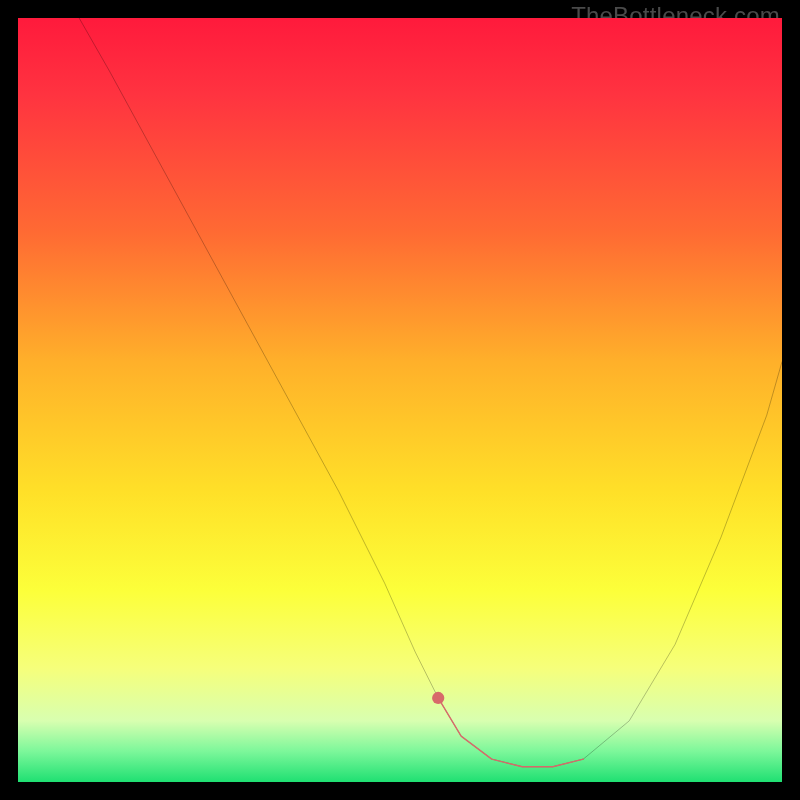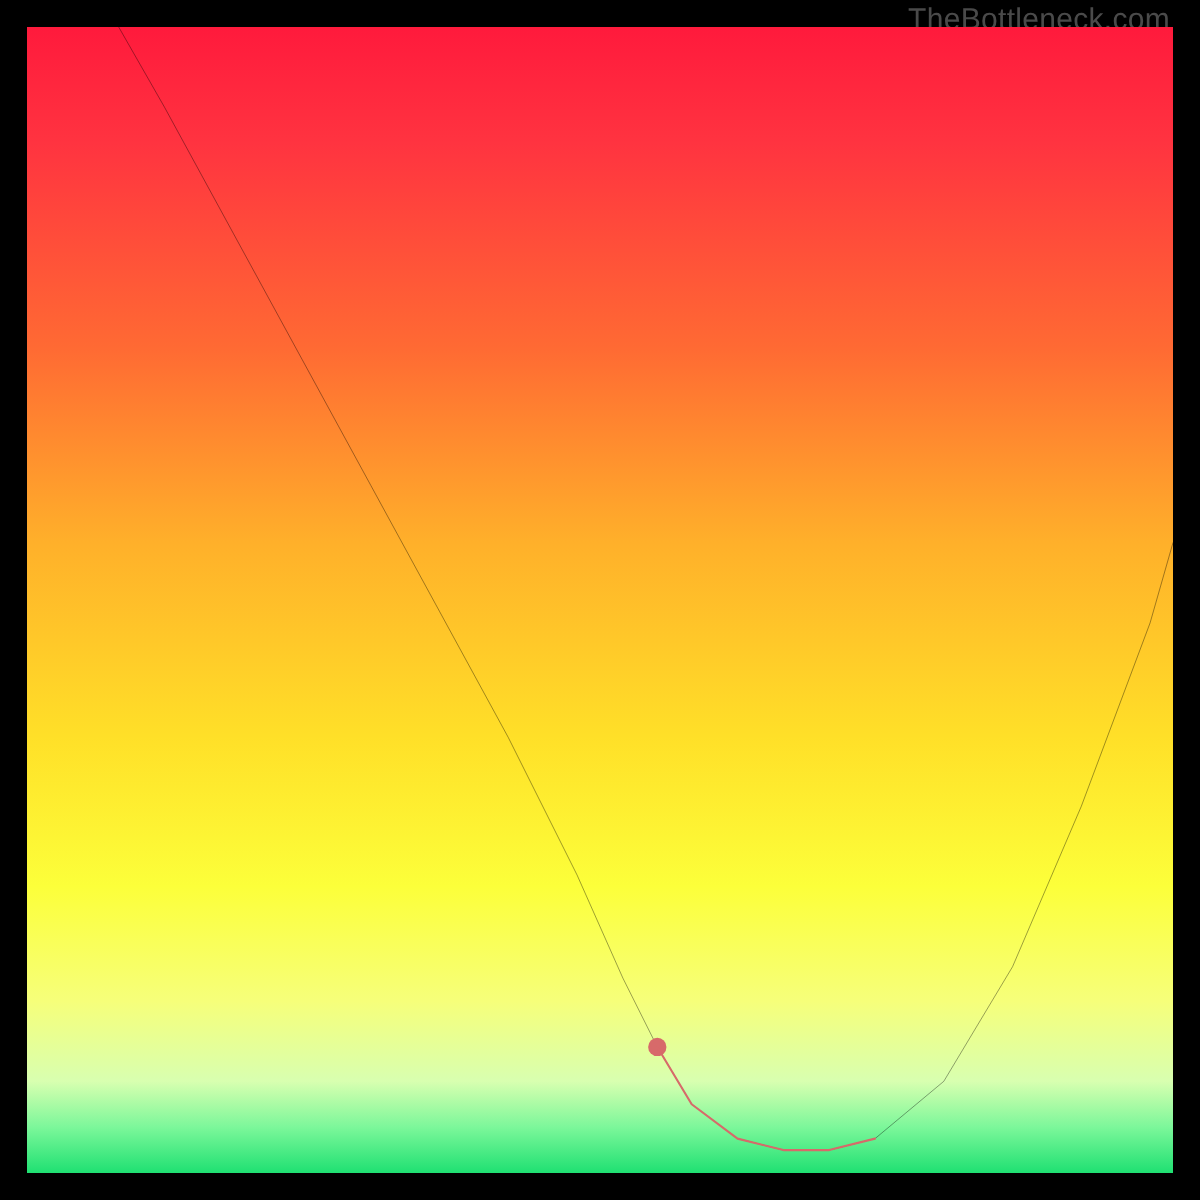--- a/index.html
+++ b/index.html
@@ -41,21 +41,21 @@
     left: 0;
     top: 0;
     width: 764px;
     height: 764px;
   }
   .watermark {
     position: absolute;
     top: 2px;
     right: 20px;
     color: #4a4a4a;
-    font-size: 20px;
+    font-size: 24px;
     font-weight: 500;
     letter-spacing: 0.2px;
   }
 </style>
 </head>
 <body>
 
 <div class="frame">
   <div class="watermark">TheBottleneck.com</div>
 

